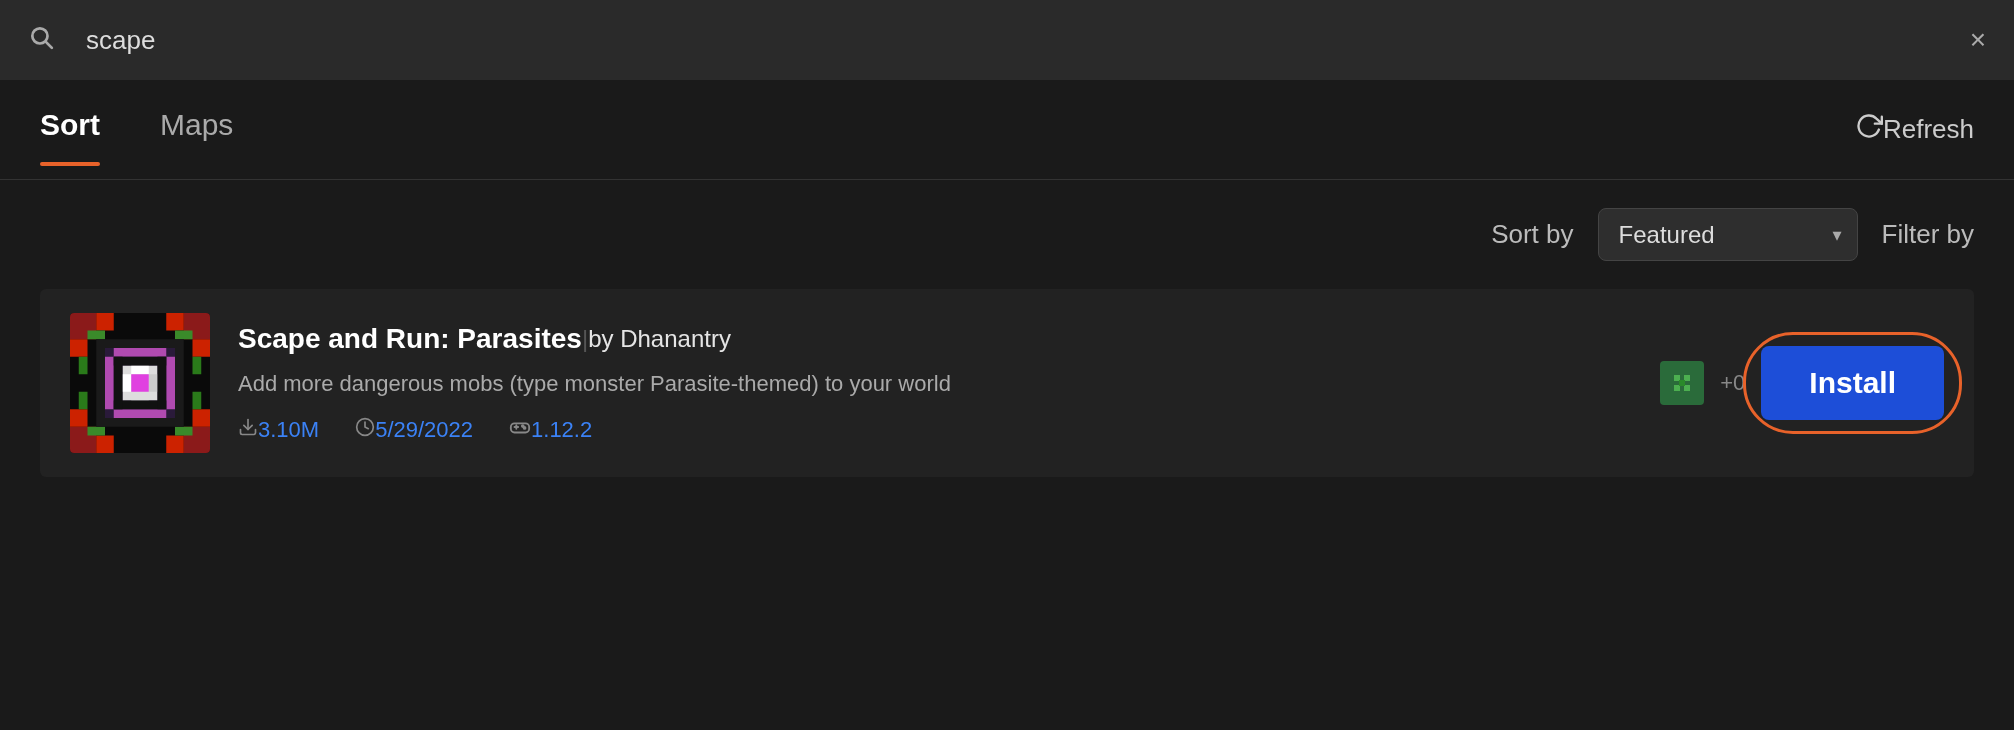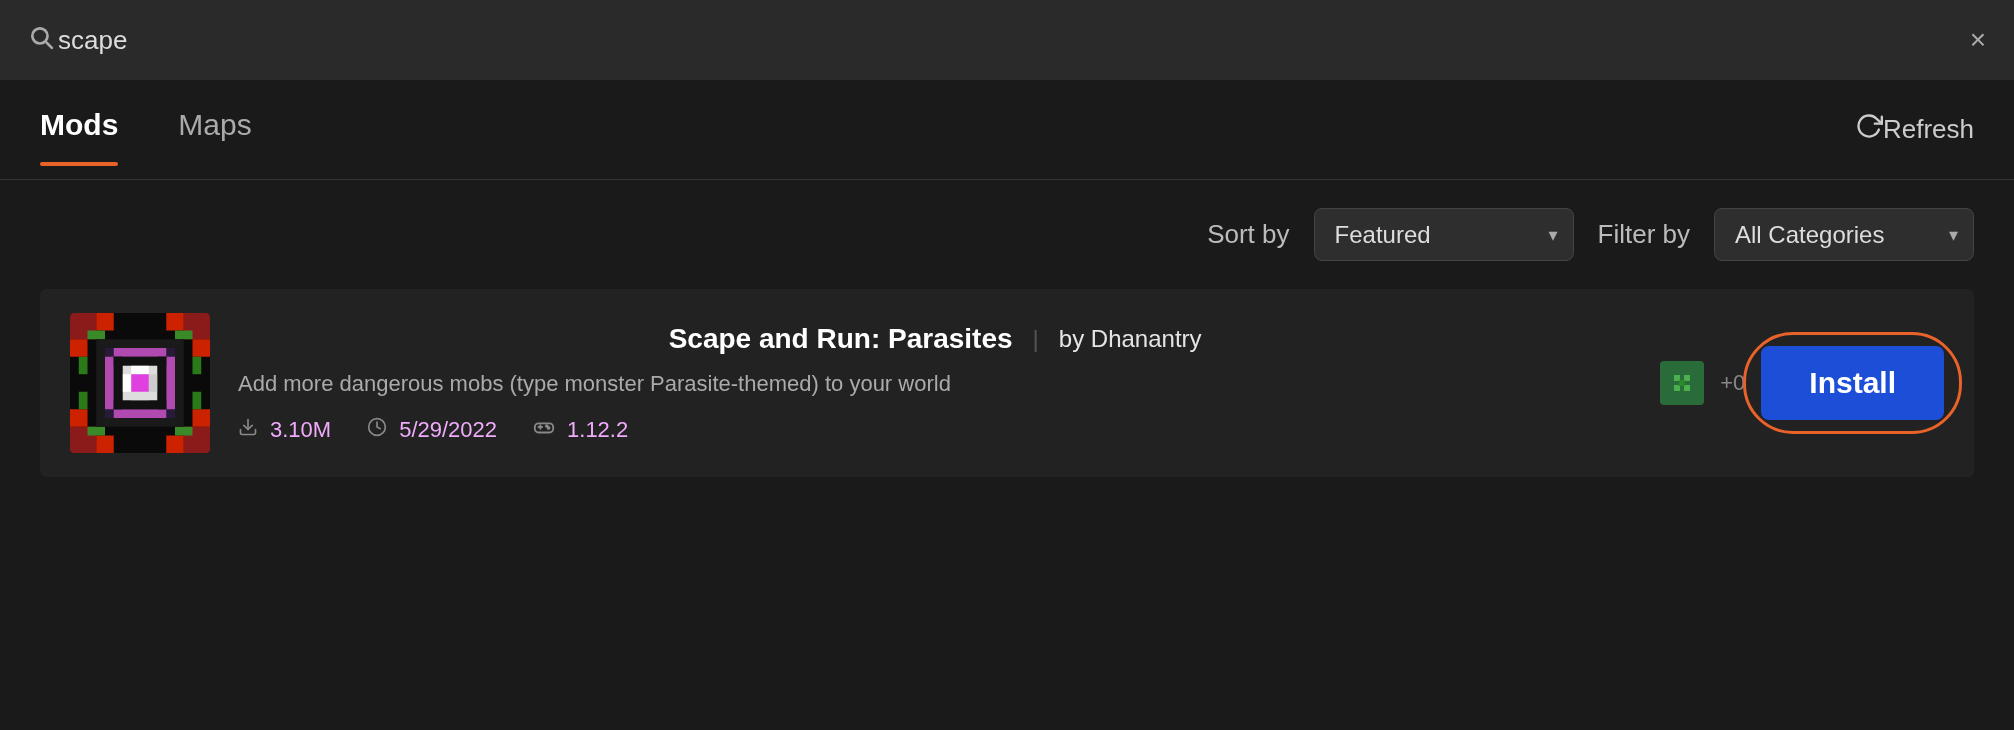--- a/index.html
+++ b/index.html
@@ -13,21 +13,21 @@
       overflow: hidden;
     }
 
     
     .search-bar {
       background: #2a2a2a;
       display: flex;
       align-items: center;
       padding: 0 28px;
       height: 80px;
-      gap: 4px;
+      gap: 32px;
     }
 
     .search-icon-wrap {
       color: #aaa;
       font-size: 24px;
     }
 
     .search-input {
       background: transparent;
       border: none;
@@ -179,22 +179,20 @@
     .mod-content {
       flex: 1;
       display: flex;
       flex-direction: column;
       gap: 12px;
     }
 
     .mod-title-row {
       display: flex;
       align-items: center;
-      gap: 20px;
-      justify-content: center;
     }
 
     .mod-title {
       font-size: 28px;
       font-weight: 700;
       color: #fff;
     }
 
     .mod-separator {
       color: #555;
@@ -215,23 +213,23 @@
     .mod-meta {
       display: flex;
       align-items: center;
       gap: 36px;
       margin-top: 4px;
     }
 
     .meta-item {
       display: flex;
       align-items: center;
-      gap: 12px;
+      gap: 0;
       font-size: 22px;
-      color: #f0abfc;
+      color: #3b82f6;
     }
 
     .meta-icon {
       font-size: 20px;
       color: #888;
     }
 
     .mod-actions {
       display: flex;
       align-items: center;
@@ -302,21 +300,21 @@
       <circle cx="11" cy="11" r="7"></circle>
       <line x1="16.5" y1="16.5" x2="22" y2="22"></line>
     </svg>
   </span>
   <input class="search-input" type="text" value="scape" style="">
   <button class="search-clear">×</button>
 </div>
 
 <div class="tabs-row">
   <div class="tabs-left">
-    <div class="tab active">Mods</div>
+    <div class="tab active">Sort</div>
     <div class="tab">Maps</div>
   </div>
   <button class="refresh-btn">
     <span class="refresh-icon">
       <svg width="28" height="28" viewBox="0 0 24 24" fill="none" stroke="#ccc" stroke-width="2" stroke-linecap="round" stroke-linejoin="round">
         <path d="M23 4v6h-6"></path>
         <path d="M20.49 15a9 9 0 1 1-2.12-9.36L23 10"></path>
       </svg>
     </span>
     <span>Refresh</span>
@@ -327,29 +325,20 @@
   <span class="filter-label">Sort by</span>
   <div class="select-wrapper">
     <select class="filter-select">
       <option>Featured</option>
       <option>Popularity</option>
       <option>Last Updated</option>
       <option>Name</option>
     </select>
   </div>
   <span class="filter-label">Filter by</span>
-  <div class="select-wrapper">
-    <select class="filter-select">
-      <option>All Categories</option>
-      <option>Adventure</option>
-      <option>Magic</option>
-      <option>Technology</option>
-      <option>Utility</option>
-    </select>
-  </div>
 </div>
 
 <div class="mod-list">
   <div class="mod-item">
 
     <div class="mod-thumbnail">
       <svg class="pixel-art" viewBox="0 0 16 16" xmlns="http://www.w3.org/2000/svg">
 
         <rect width="16" height="16" fill="#0a0a0a"></rect>
 

